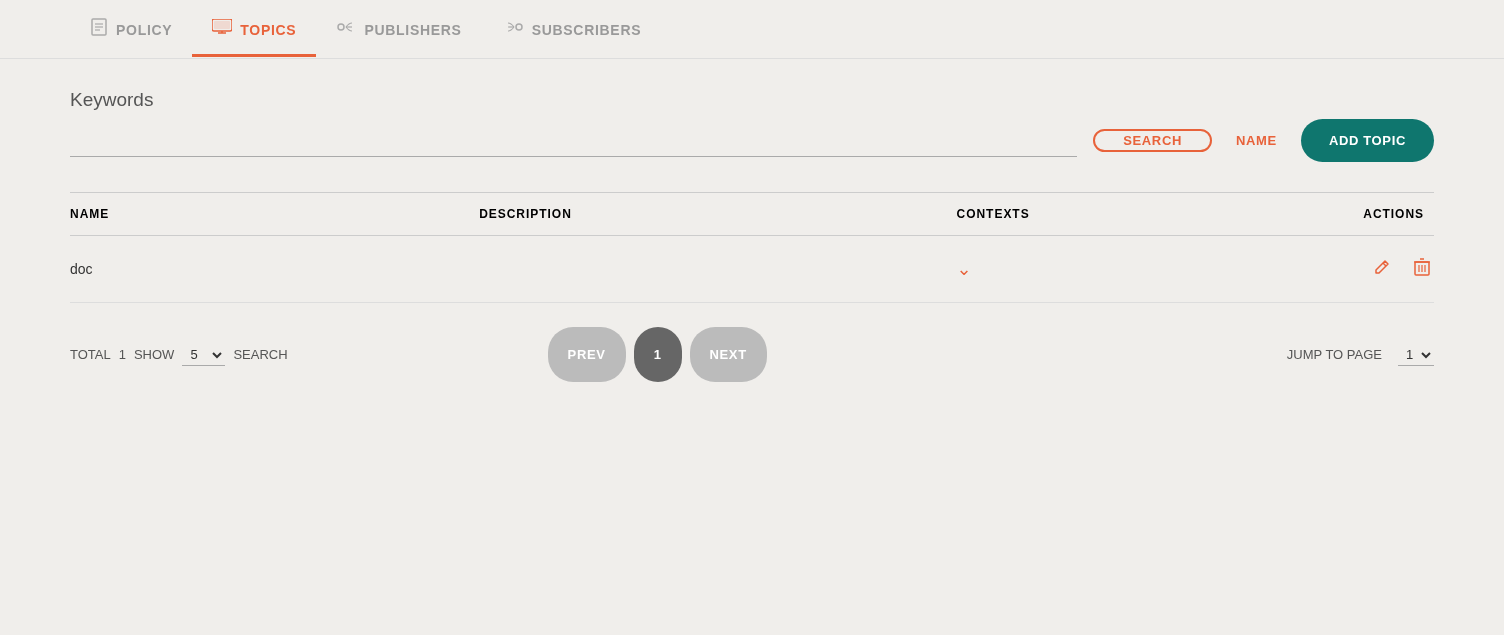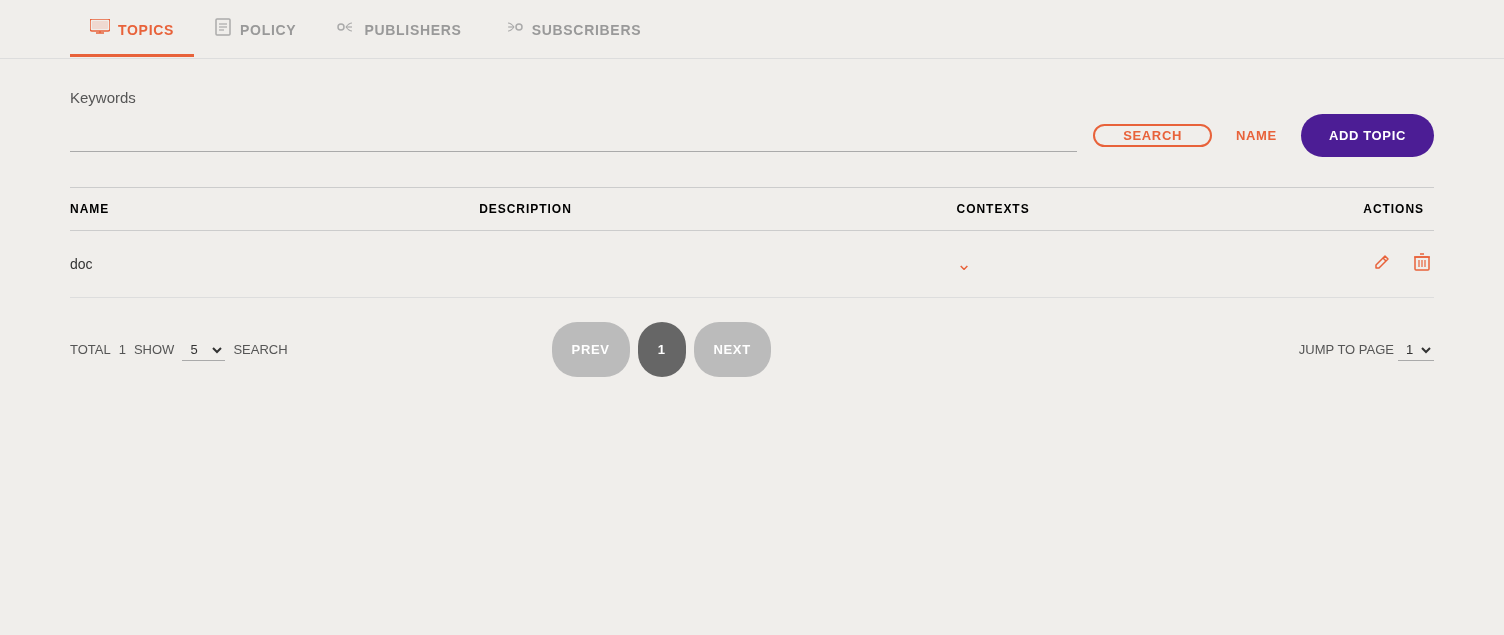--- a/index.html
+++ b/index.html
@@ -44,21 +44,21 @@
     
     .main-content {
       padding: 30px 70px;
     }
 
     
     .search-section {
       margin-bottom: 30px;
     }
     .keywords-label {
-      font-size: 15px;
+      font-size: 19px;
       color: #555;
       margin-bottom: 8px;
     }
     .search-row {
       display: flex;
       align-items: center;
       gap: 16px;
     }
     .keywords-input {
       flex: 1;
@@ -86,21 +86,21 @@
       border: none;
       color: #e8623a;
       cursor: pointer;
       font-weight: 600;
       font-size: 13px;
       letter-spacing: 0.05em;
       padding: 10px 8px;
     }
     .add-topic-btn {
       margin-left: auto;
-      background: #4c1d95;
+      background: #0f766e;
       color: #fff;
       border: none;
       padding: 14px 28px;
       border-radius: 25px;
       cursor: pointer;
       font-weight: 600;
       font-size: 13px;
       letter-spacing: 0.05em;
       white-space: nowrap;
     }
@@ -201,61 +201,61 @@
       font-weight: 600;
       font-size: 13px;
       letter-spacing: 0.05em;
     }
     .page-btn.active {
       background: #666;
     }
     .jump-to-page {
       display: flex;
       align-items: center;
-      gap: 4px;
+      gap: 16px;
       font-size: 13px;
       color: #555;
       margin-left: auto;
     }
     .jump-select {
       border: none;
       border-bottom: 1px solid #aaa;
       background: transparent;
       font-size: 13px;
       color: #333;
       cursor: pointer;
       outline: none;
       padding: 2px 4px;
     }
   </style>
 </head>
 <body>
 
 <nav class="top-nav">
+  <div class="nav-tab">
+    <span class="tab-icon">
+      <svg width="18" height="18" viewBox="0 0 18 18" fill="none" xmlns="http://www.w3.org/2000/svg">
+        <rect x="2" y="1" width="14" height="16" rx="1" stroke="#aaa" stroke-width="1.5" fill="none"></rect>
+        <line x1="5" y1="6" x2="13" y2="6" stroke="#aaa" stroke-width="1.2"></line>
+        <line x1="5" y1="9" x2="13" y2="9" stroke="#aaa" stroke-width="1.2"></line>
+        <line x1="5" y1="12" x2="10" y2="12" stroke="#aaa" stroke-width="1.2"></line>
+      </svg>
+    </span>
+    <span>POLICY</span>
+  </div>
   <div class="nav-tab active">
     <span class="tab-icon">
       <svg width="20" height="16" viewBox="0 0 20 16" fill="none" xmlns="http://www.w3.org/2000/svg">
         <rect x="0" y="0" width="20" height="12" rx="2" stroke="#e8623a" stroke-width="1.5" fill="none"></rect>
         <rect x="2" y="2" width="16" height="8" rx="1" fill="#e8623a" opacity="0.15"></rect>
         <line x1="6" y1="14" x2="14" y2="14" stroke="#e8623a" stroke-width="1.5"></line>
         <line x1="10" y1="12" x2="10" y2="14" stroke="#e8623a" stroke-width="1.5"></line>
       </svg>
     </span>
     <span>TOPICS</span>
-  </div>
-  <div class="nav-tab">
-    <span class="tab-icon">
-      <svg width="18" height="18" viewBox="0 0 18 18" fill="none" xmlns="http://www.w3.org/2000/svg">
-        <rect x="2" y="1" width="14" height="16" rx="1" stroke="#aaa" stroke-width="1.5" fill="none"></rect>
-        <line x1="5" y1="6" x2="13" y2="6" stroke="#aaa" stroke-width="1.2"></line>
-        <line x1="5" y1="9" x2="13" y2="9" stroke="#aaa" stroke-width="1.2"></line>
-        <line x1="5" y1="12" x2="10" y2="12" stroke="#aaa" stroke-width="1.2"></line>
-      </svg>
-    </span>
-    <span>POLICY</span>
   </div>
   <div class="nav-tab">
     <span class="tab-icon">
       <svg width="20" height="16" viewBox="0 0 20 16" fill="none" xmlns="http://www.w3.org/2000/svg">
         <circle cx="5" cy="8" r="3" stroke="#aaa" stroke-width="1.5" fill="none"></circle>
         <path d="M10 8 Q13 4 16 4" stroke="#aaa" stroke-width="1.2" fill="none"></path>
         <path d="M10 8 Q13 8 16 8" stroke="#aaa" stroke-width="1.2" fill="none"></path>
         <path d="M10 8 Q13 12 16 12" stroke="#aaa" stroke-width="1.2" fill="none"></path>
       </svg>
     </span>

